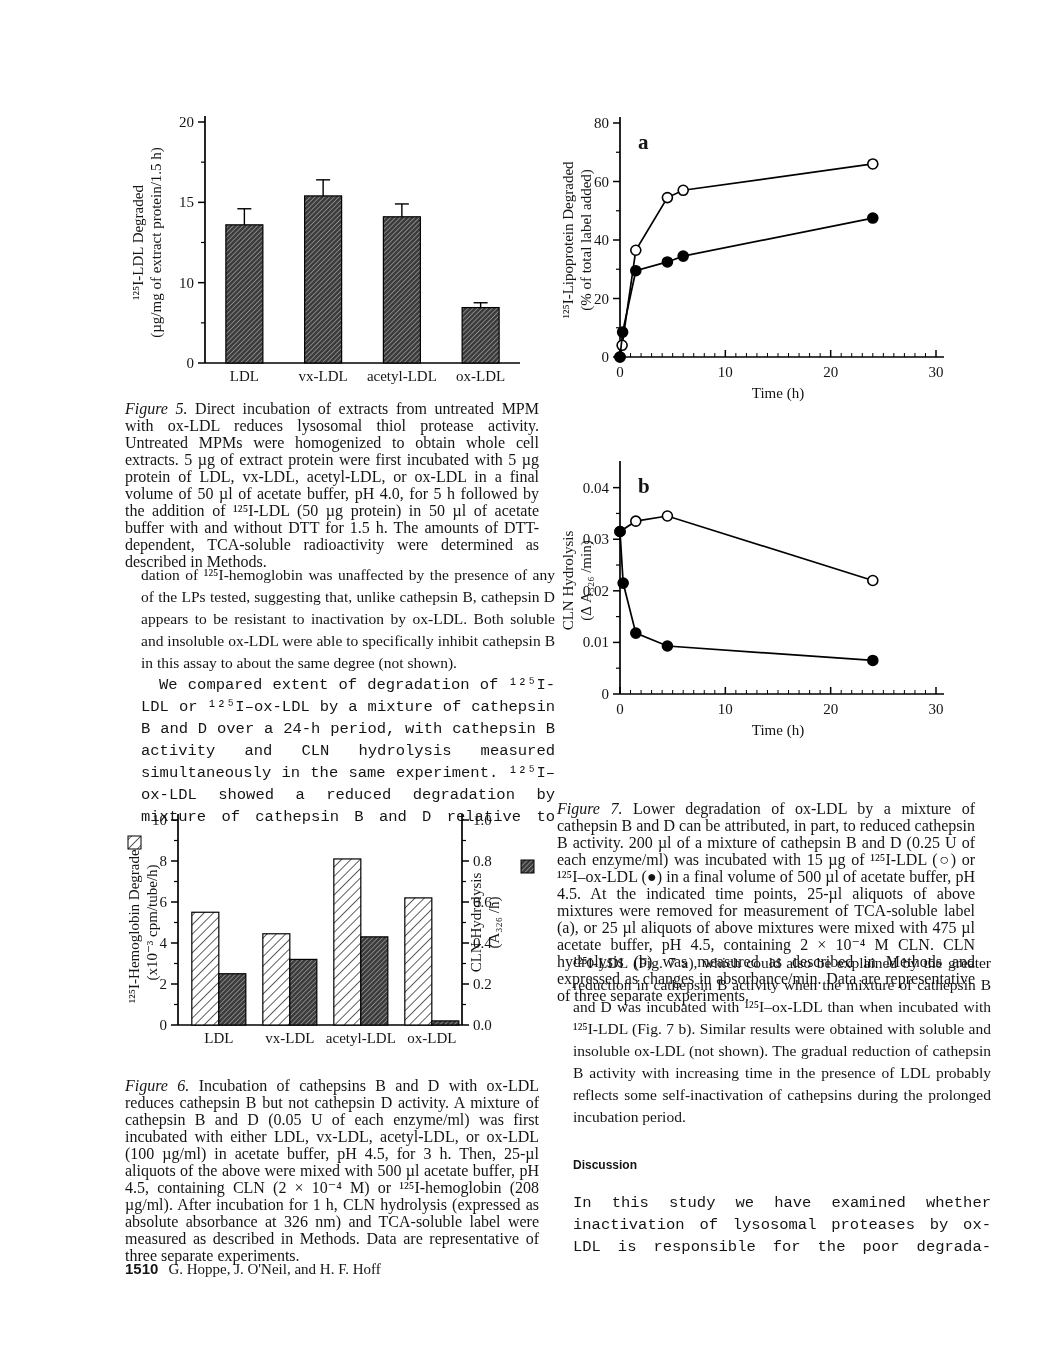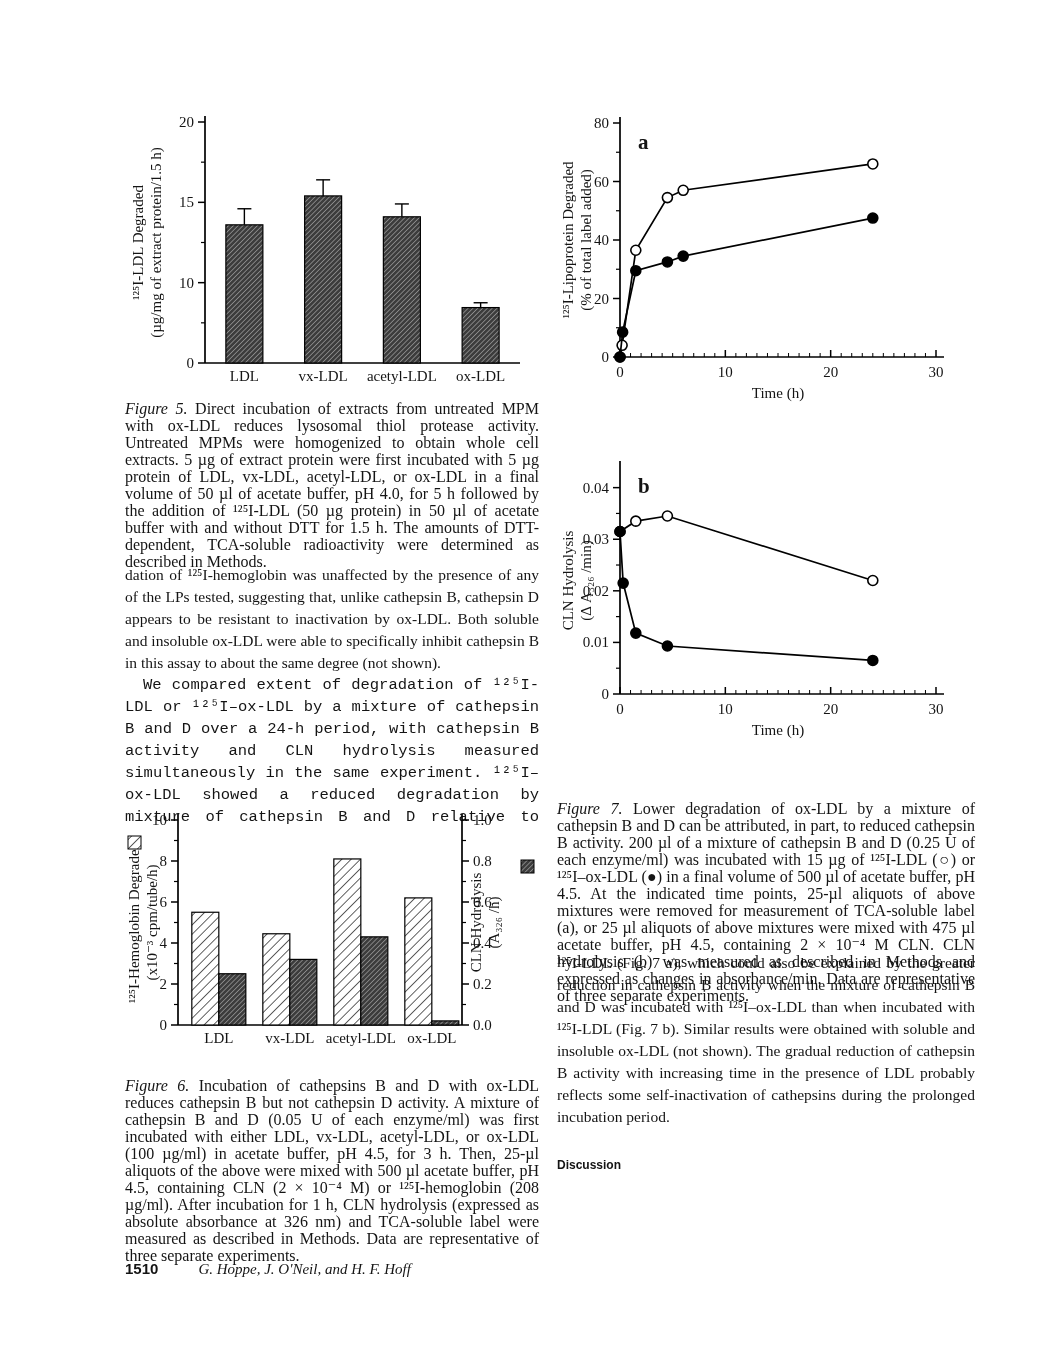--- a/index.html
+++ b/index.html
@@ -4,31 +4,31 @@
 <style>
   html,body{margin:0;padding:0;background:#e8e8e8;}
   .page{
     position:relative;width:1046px;height:1369px;background:#ffffff;
     font-family:"Liberation Serif","DejaVu Serif",serif;color:#141414;
     margin:0 auto;overflow:hidden;
   }
   .abs{position:absolute;}
   .caption{font-size:16px;line-height:17px;text-align:justify;}
   .cap-lead{font-style:italic;}
-  .body-text{font-size:15.5px;line-height:22px;text-align:justify;}
+  .body-text{font-size:15.5px;line-height:22px;text-align:justify;margin-left:16px;}
   .body-text p{margin:0;}
   .indent{text-indent:18px;}
   .jlast{text-align-last:justify;font-family:Liberation Mono, monospace;}
   .heading{
     font-family:"Liberation Sans","DejaVu Sans",sans-serif;
     font-weight:bold;font-size:12px;margin:26px 0 16px 0;
   }
-  .footer{font-size:15px;display:flex;align-items:baseline;gap:40px;}
+  .footer{font-size:15px;display:flex;align-items:baseline;gap:10px;}
   .pnum{font-family:"Liberation Sans","DejaVu Sans",sans-serif;font-weight:bold;}
-  .authors{font-style:italic;}
+  .authors{}
   svg text{font-family:"Liberation Serif","DejaVu Serif",serif;}
 </style>
 </head>
 <body>
 
 <svg width="0" height="0" style="position:absolute" aria-hidden="true">
   <defs>
     <pattern id="hd" width="3.4" height="3.4" patternUnits="userSpaceOnUse" patternTransform="rotate(45)">
       <rect width="3.4" height="3.4" fill="#3c3c3c"></rect>
       <line x1="0" y1="0" x2="0" y2="3.4" stroke="#c6c6c6" stroke-width="1"></line>
@@ -345,15 +345,16 @@
       </g>
     </svg>
 
   <div class="abs caption" style="left:557px;top:800px;width:418px">
     <span class="cap-lead">Figure 7.</span><span> Lower degradation of ox-LDL by a mixture of cathepsin B and D can be attributed, in part, to reduced cathepsin B activity. 200 µl of a mixture of cathepsin B and D (0.25 U of each enzyme/ml) was incubated with 15 µg of ¹²⁵I-LDL (○) or ¹²⁵I–ox-LDL (●) in a final volume of 500 µl of acetate buffer, pH 4.5. At the indicated time points, 25-µl aliquots of above mixtures were removed for measurement of TCA-soluble label (a), or 25 µl aliquots of above mixtures were mixed with 475 µl acetate buffer, pH 4.5, containing 2 × 10⁻⁴ M CLN. CLN hydrolysis (b) was measured as described in Methods and expressed as changes in absorbance/min. Data are representative of three separate experiments.</span>
   </div>
 
   <div class="abs body-text" style="left:557px;top:952px;width:418px">
     <p>¹²⁵I-LDL (Fig. 7 a), which could also be explained by the greater reduction in cathepsin B activity when the mixture of cathepsin B and D was incubated with ¹²⁵I–ox-LDL than when incubated with ¹²⁵I-LDL (Fig. 7 b). Similar results were obtained with soluble and insoluble ox-LDL (not shown). The gradual reduction of cathepsin B activity with increasing time in the presence of LDL probably reflects some self-inactivation of cathepsins during the prolonged incubation period.</p>
     <h2 class="heading">Discussion</h2>
+    <p class="jlast">In this study we have examined whether inactivation of lysosomal proteases by ox-LDL is responsible for the poor degrada-</p>
   </div>
 
 </div>
 
 </body></html>

